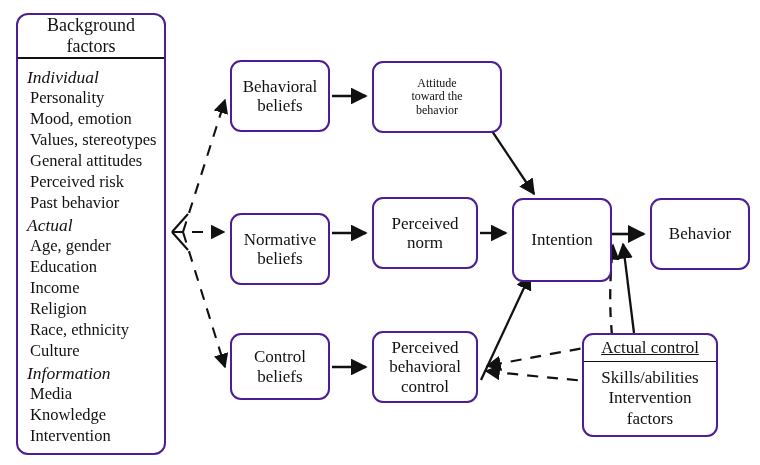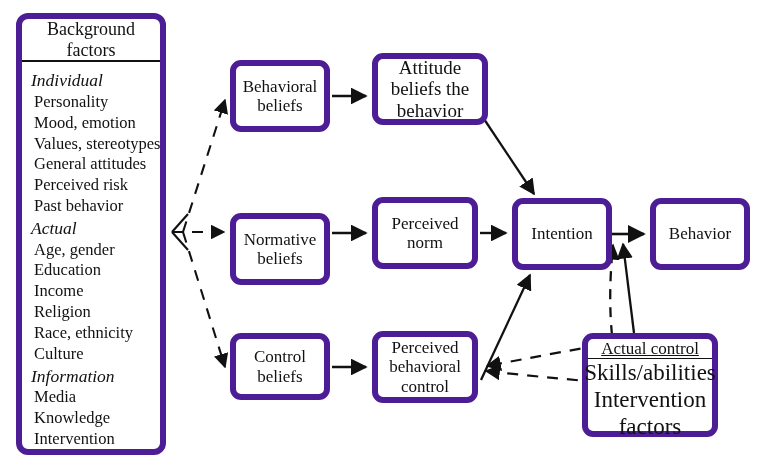--- a/index.html
+++ b/index.html
@@ -19,21 +19,21 @@
   svg.edges {
     position: absolute;
     left: 0; top: 0;
     width: 760px;
     height: 465px;
     pointer-events: none;
   }
   .node {
     position: absolute;
     box-sizing: border-box;
-    border: 6px solid #4c1d95;
+    border: 2px solid #4c1d95;
     border-radius: 11px;
     background: #ffffff;
     display: flex;
     flex-direction: column;
     align-items: center;
     justify-content: center;
     text-align: center;
     line-height: 1.12;
     z-index: 2;
   }
@@ -67,26 +67,26 @@
   }
   .cat-head {
     font-style: italic;
     font-size: 17.5px;
     margin-left: -3px;
   }
   .cat-item { white-space: nowrap; }
 
   
   #behavioral-beliefs { left: 230px; top: 60px; width: 100px; height: 72px; font-size: 17px; }
-  #attitude          { left: 372px; top: 53px; width: 116px; height: 72px; font-size: 19px; }
+  #attitude          { left: 372px; top: 61px; width: 130px; height: 72px; font-size: 12px; }
   #normative-beliefs { left: 230px; top: 213px; width: 100px; height: 72px; font-size: 17px; }
   #perceived-norm    { left: 372px; top: 197px; width: 106px; height: 72px; font-size: 17px; }
   #control-beliefs   { left: 230px; top: 333px; width: 100px; height: 67px; font-size: 17px; }
   #perceived-control { left: 372px; top: 331px; width: 106px; height: 72px; font-size: 17px; }
-  #intention         { left: 512px; top: 198px; width: 100px; height: 72px; font-size: 17px; }
+  #intention         { left: 512px; top: 198px; width: 100px; height: 84px; font-size: 17px; }
   #behavior          { left: 650px; top: 198px; width: 100px; height: 72px; font-size: 17px; }
 
   
   #actual-control {
     left: 582px; top: 333px;
     width: 136px; height: 104px;
     border-radius: 11px;
     justify-content: flex-start;
     align-items: stretch;
     padding: 0;
@@ -99,21 +99,21 @@
     font-size: 17px;
     border-bottom: 1.6px solid #111111;
     text-decoration: underline;
   }
   #actual-control-body {
     flex: 1;
     display: flex;
     flex-direction: column;
     align-items: center;
     justify-content: center;
-    font-size: 23px;
+    font-size: 17px;
     line-height: 1.18;
   }
 </style>
 </head>
 <body>
 
 <div id="canvas">
 
   <svg class="edges" viewBox="0 0 760 465">
     <defs>
@@ -207,21 +207,21 @@
     </div>
   </div>
 
   <div class="node" id="behavioral-beliefs">
     <span class="line">Behavioral</span>
     <span class="line">beliefs</span>
   </div>
 
   <div class="node" id="attitude">
     <span class="line">Attitude</span>
-    <span class="line">beliefs the</span>
+    <span class="line">toward the</span>
     <span class="line">behavior</span>
   </div>
 
   <div class="node" id="normative-beliefs">
     <span class="line">Normative</span>
     <span class="line">beliefs</span>
   </div>
 
   <div class="node" id="perceived-norm">
     <span class="line">Perceived</span>

